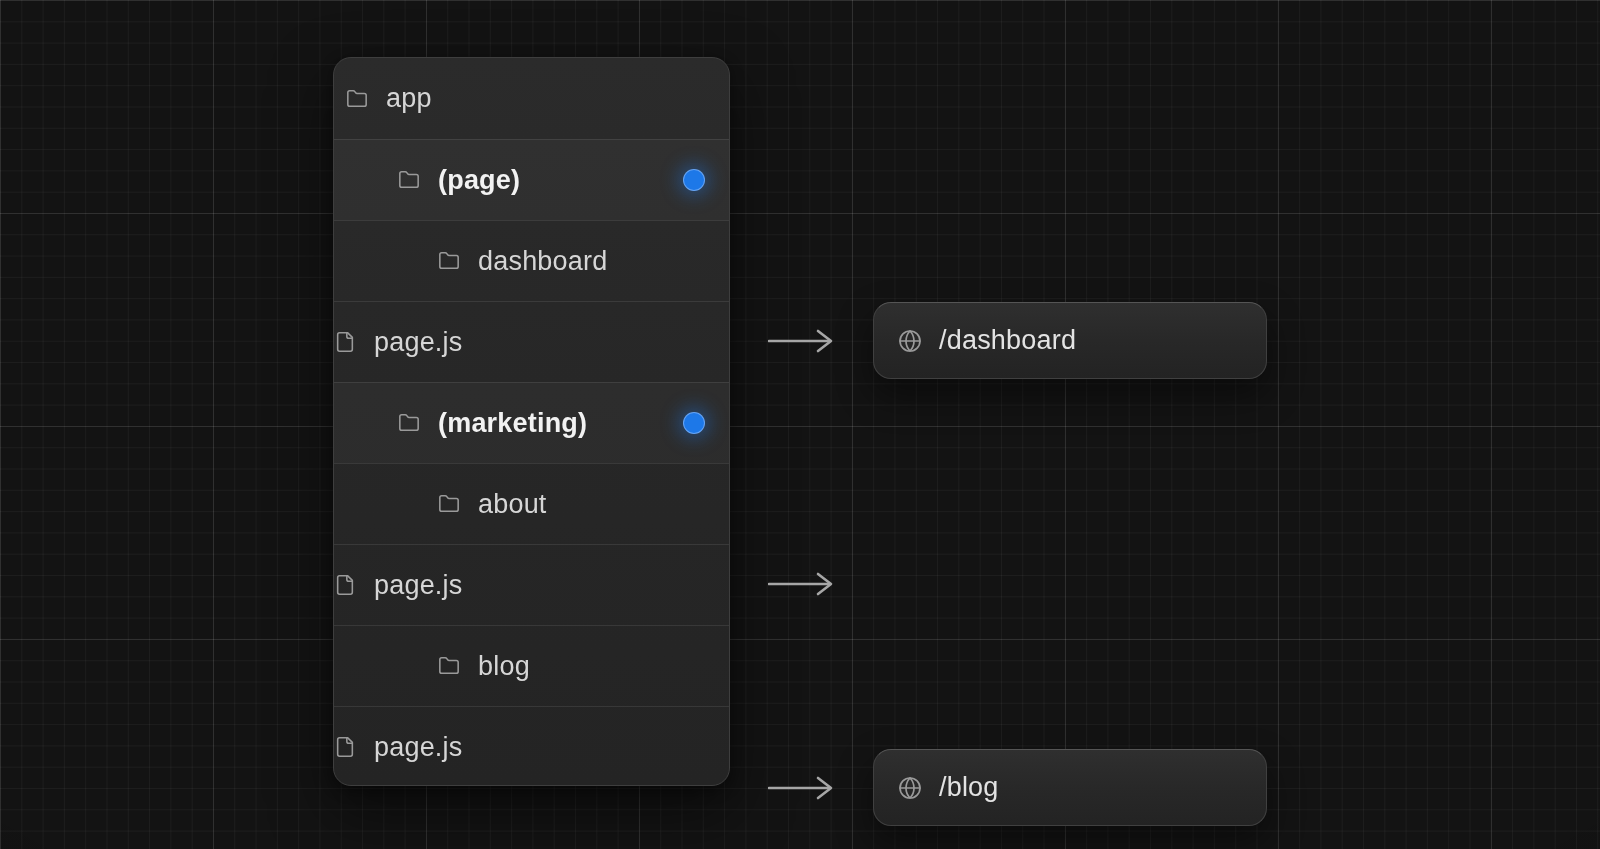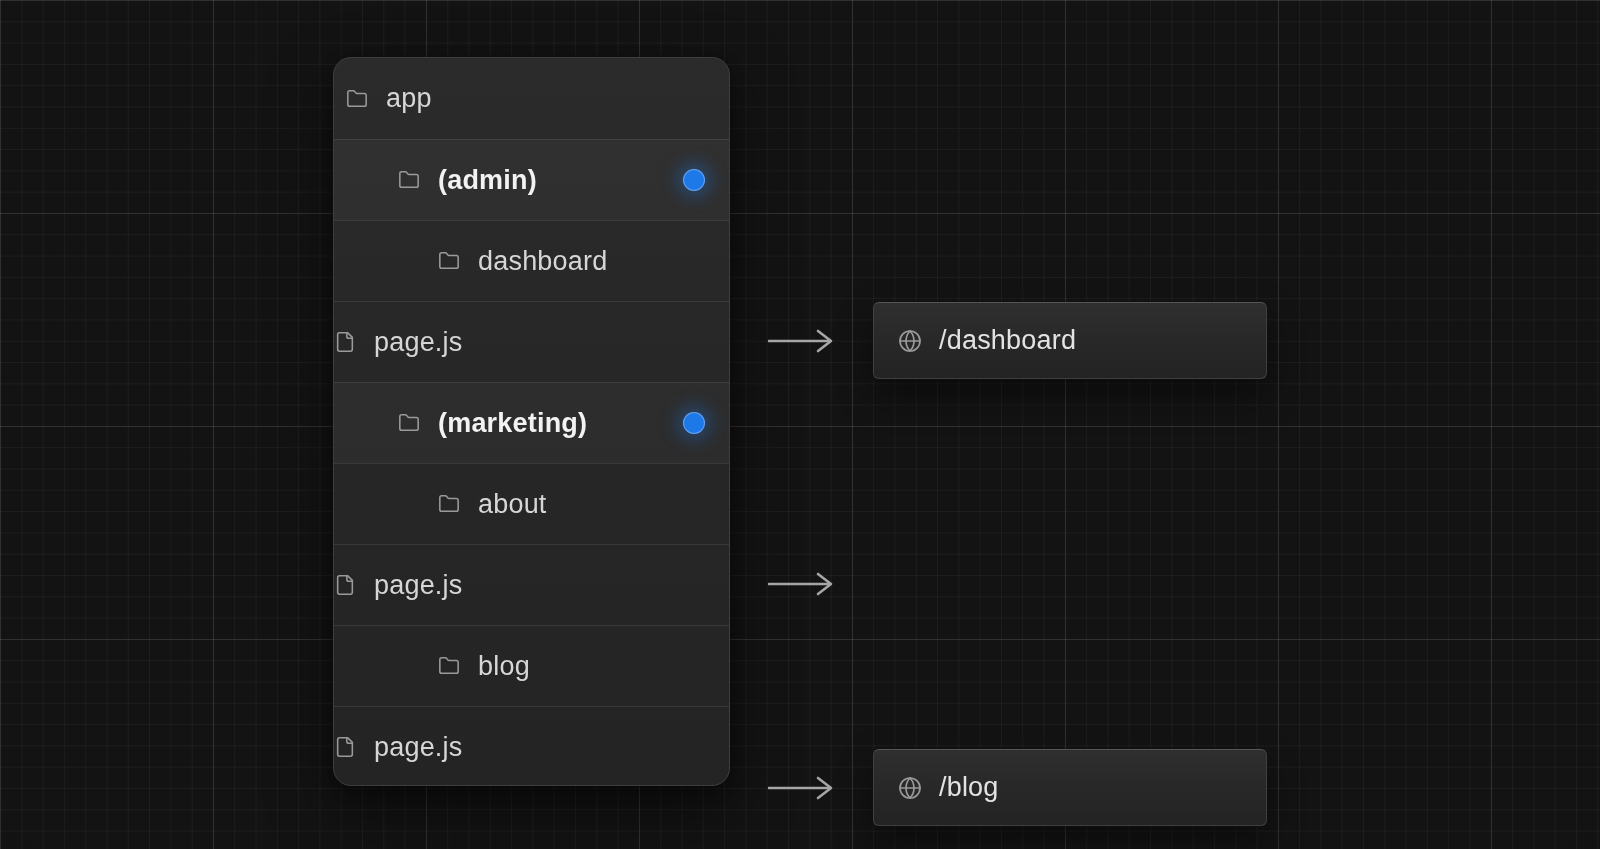--- a/index.html
+++ b/index.html
@@ -58,21 +58,21 @@
   
   .connector{
     position:absolute;left:768px;height:77px;
     display:flex;align-items:center;
   }
   .arrow{width:66px;height:26px;color:#a6a6a6;flex:0 0 66px;}
   .arrow svg{width:66px;height:26px;display:block;}
   .badge{
     margin-left:39px;width:394px;height:77px;box-sizing:border-box;
     background:linear-gradient(180deg,#2f2f2f 0%,#282828 50%,#232323 100%);
-    border:1px solid #404040;border-top-color:#555;border-radius:6px;
+    border:1px solid #404040;border-top-color:#555;border-radius:18px;
     box-shadow:0 16px 36px rgba(0,0,0,0.45);
     display:flex;align-items:center;padding-left:24px;
   }
   .badge .icon{width:24px;height:24px;flex:0 0 24px;margin-right:17px;color:#9a9a9a;}
   .badge .icon svg{width:24px;height:24px;}
   .badge .route-label{
     font-size:27px;color:#e3e3e3;font-weight:500;letter-spacing:0.2px;white-space:nowrap;
   }
 </style>
 </head>
@@ -90,21 +90,21 @@
       </span>
       <span class="label">app</span>
     </div>
 
     <div class="row lvl1 bold highlight">
       <span class="icon">
         <svg viewBox="0 0 24 24" fill="none" stroke="currentColor" stroke-width="1.7" stroke-linecap="round" stroke-linejoin="round">
             <path d="M20 20a2 2 0 0 0 2-2V8a2 2 0 0 0-2-2h-7.9a2 2 0 0 1-1.69-.9L9.6 3.9A2 2 0 0 0 7.93 3H4a2 2 0 0 0-2 2v13a2 2 0 0 0 2 2Z"></path>
           </svg>
       </span>
-      <span class="label">(admin)</span>
+      <span class="label">(page)</span>
       <span class="dot"></span>
     </div>
 
     <div class="row lvl2">
       <span class="icon">
         <svg viewBox="0 0 24 24" fill="none" stroke="currentColor" stroke-width="1.7" stroke-linecap="round" stroke-linejoin="round">
             <path d="M20 20a2 2 0 0 0 2-2V8a2 2 0 0 0-2-2h-7.9a2 2 0 0 1-1.69-.9L9.6 3.9A2 2 0 0 0 7.93 3H4a2 2 0 0 0-2 2v13a2 2 0 0 0 2 2Z"></path>
           </svg>
       </span>
       <span class="label">dashboard</span>

